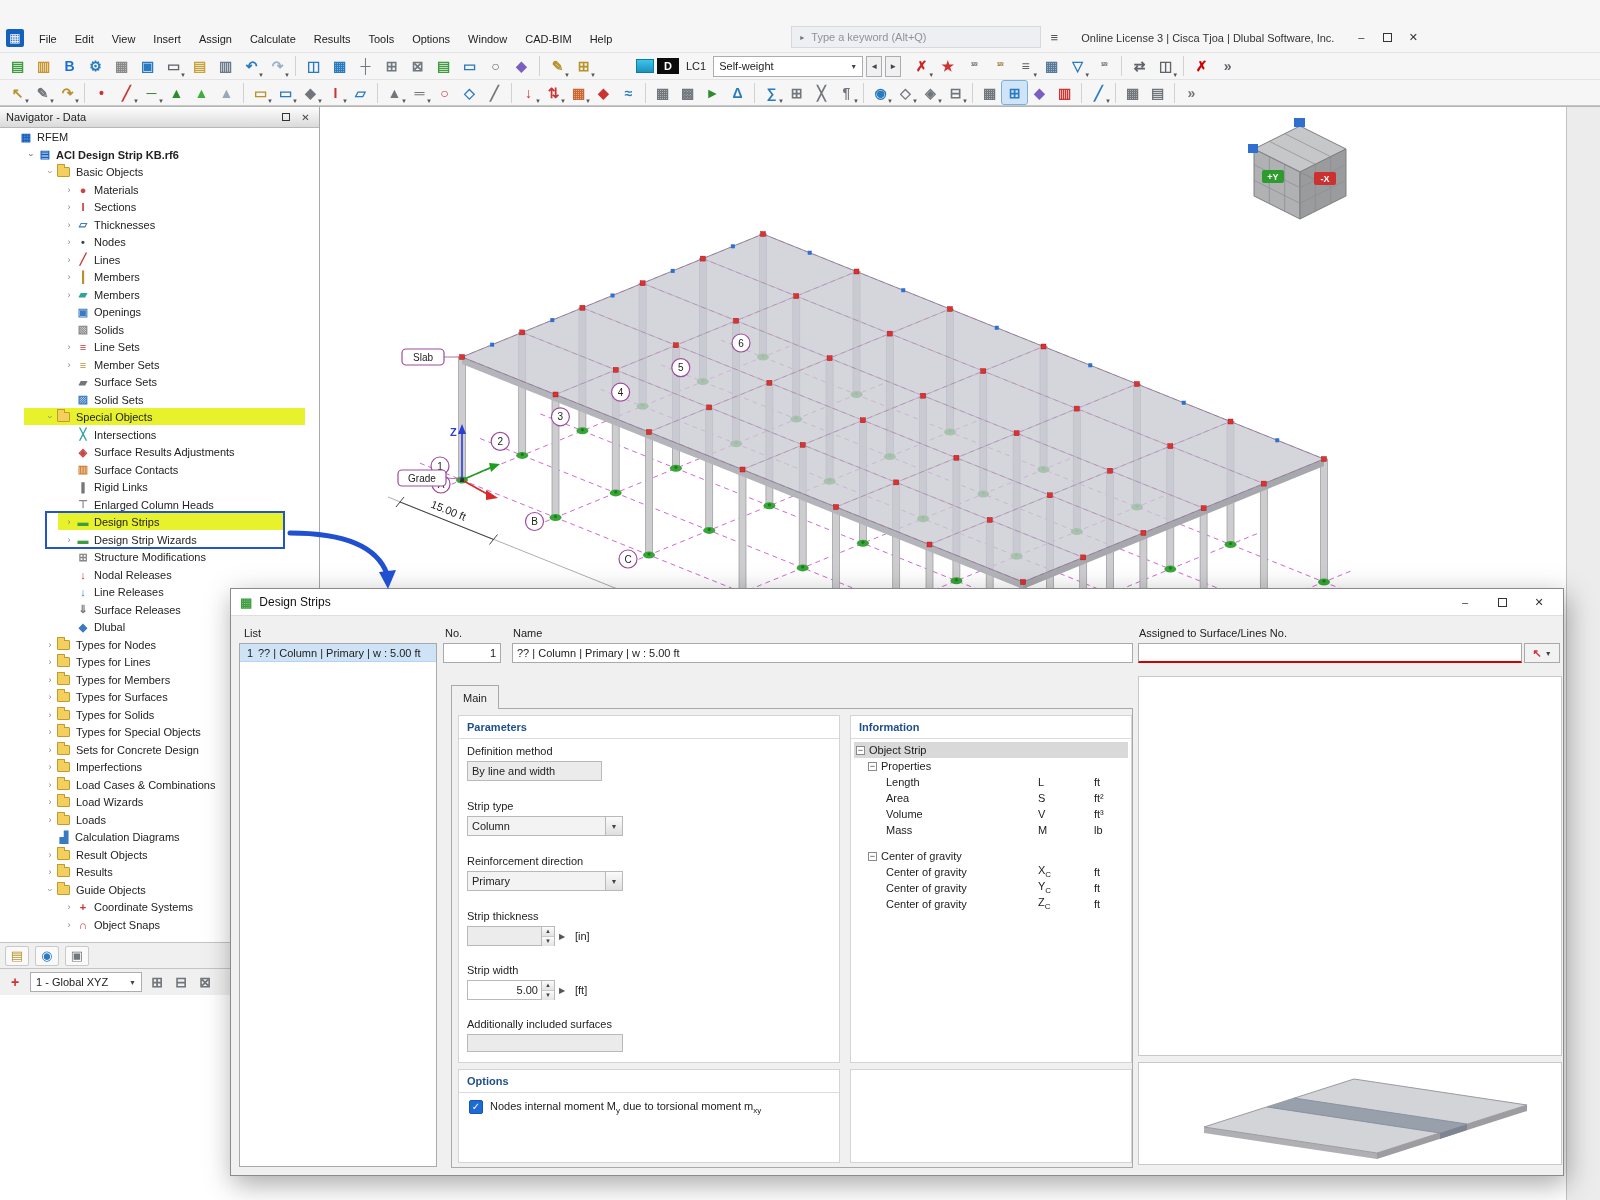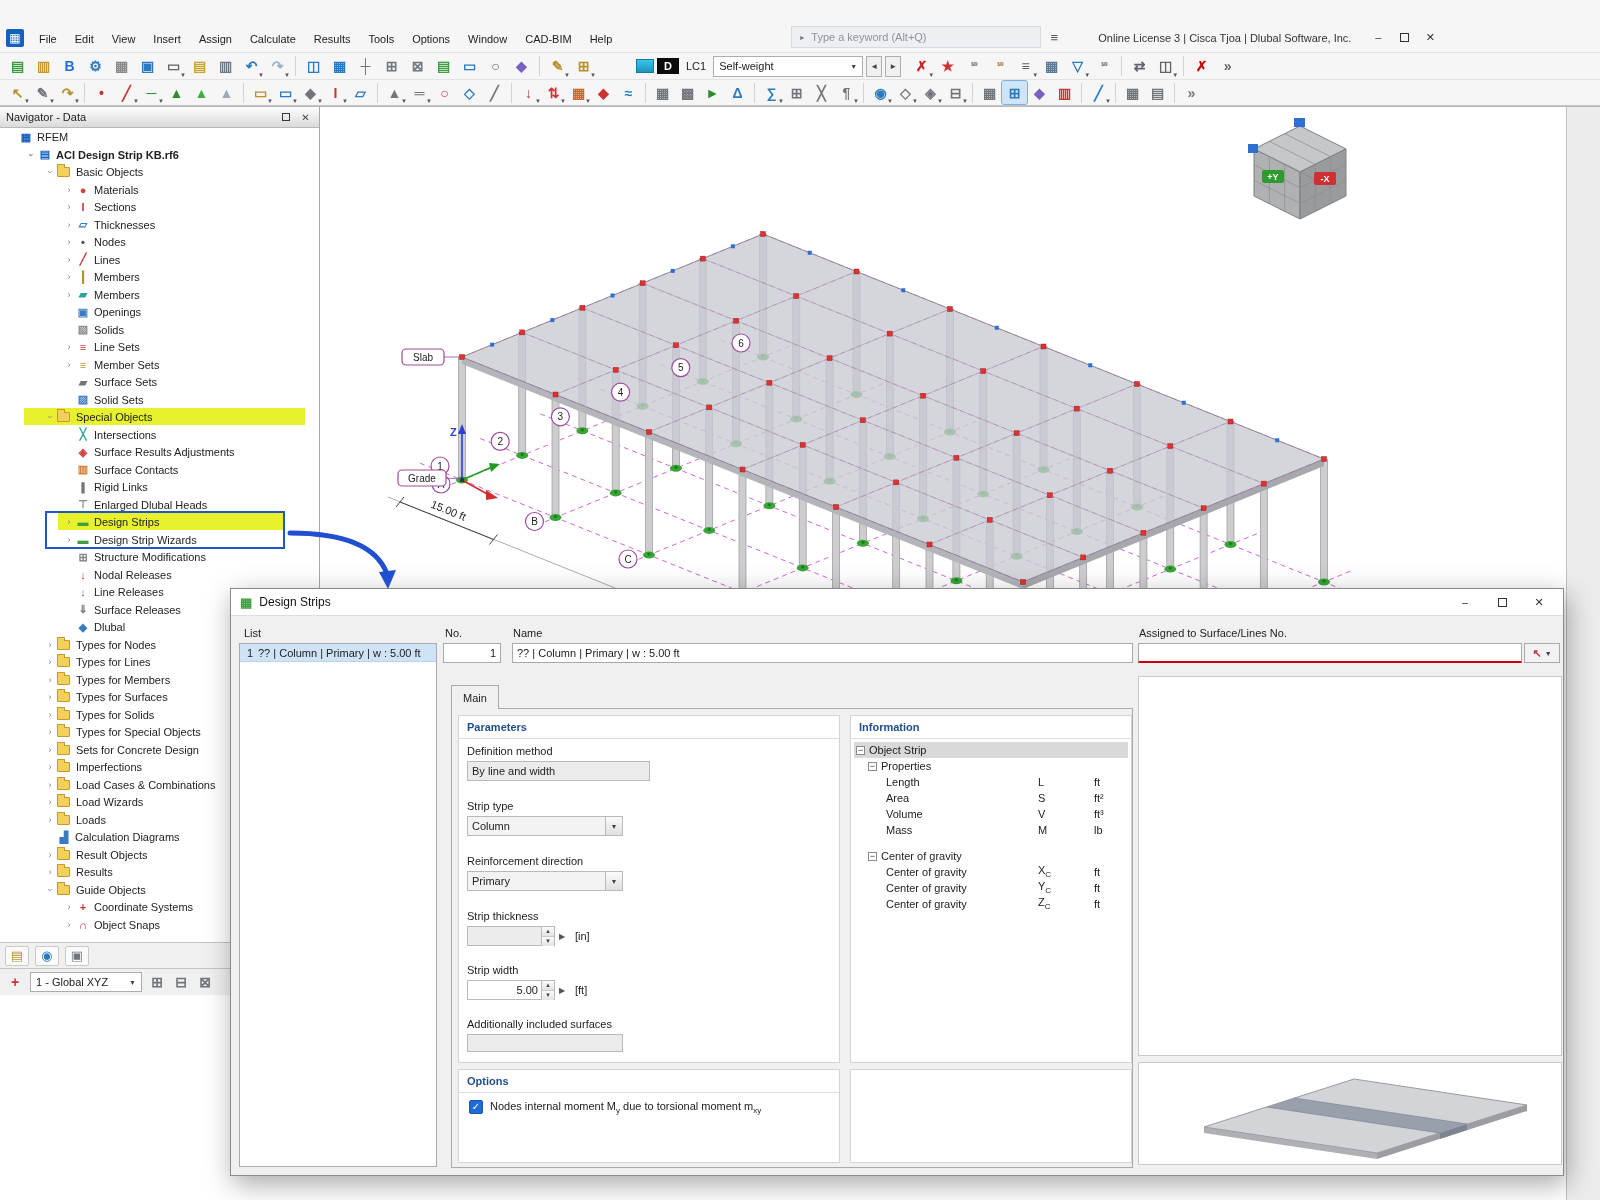--- a/index.html
+++ b/index.html
@@ -6,21 +6,21 @@
 html,body{background:#666}
 .app{position:relative;width:1600px;height:1200px;background:#fff;font-family:"Liberation Sans",sans-serif;font-size:11px;color:#222;overflow:hidden}
 
 
 .menubar{position:absolute;left:0;top:0;width:100%;height:52px;background:#f6f6f6;display:flex;align-items:flex-end;padding:0 6px 4px 6px;z-index:50}
 .appicon{width:18px;height:18px;background:#1560bd;color:#fff;display:flex;align-items:center;justify-content:center;font-size:12px;border-radius:2px;margin:0 6px 1px 0}
 .menu-item{padding:3px 9px;color:#222;white-space:nowrap}
 .search{margin-left:170px;width:250px;height:22px;background:#edeff2;border:1px solid #d6d9dd;display:flex;align-items:center;padding:0 8px;color:#8d939b;gap:7px}
 .search .car{font-size:8px;color:#6a7077}
 .search-settings{width:26px;height:22px;display:flex;align-items:center;justify-content:center;color:#555;font-size:13px}
-.license{margin-left:31px;color:#333;white-space:nowrap;padding-bottom:4px}
+.license{margin-left:14px;color:#333;white-space:nowrap;padding-bottom:4px}
 .winbtns{margin-left:16px;display:flex;align-items:center;gap:4px;padding-bottom:2px}
 .wbtn{width:22px;height:18px;display:flex;align-items:center;justify-content:center;color:#333;font-size:11px}
 .boxglyph{width:9px;height:9px;border:1px solid #333;display:inline-block}
 .tb{position:absolute;left:0;width:100%;height:27px;background:#f6f6f6;display:flex;align-items:center;padding:0 5px;z-index:50}
 .tb1{top:52px;border-top:1px solid #e3e3e3}
 .tb2{top:79px;border-top:1px solid #e3e3e3;border-bottom:1px solid #c6c6c6}
 .tbgroup{display:inline-flex;align-items:center;gap:1px}
 .tbicon{width:25px;height:23px;display:inline-flex;align-items:center;justify-content:center;font-size:14px;font-weight:bold;position:relative;border-radius:2px;flex:none}
 .tbicon.small{font-size:9px;letter-spacing:-1px}
 .tbicon .dd{position:absolute;right:0;bottom:0;font-size:6px;color:#555;font-weight:normal}
@@ -668,21 +668,21 @@
           <span class="tlabel">Surface Contacts</span>
         </div>
         <div class="trow" style="top: 350px; padding-left: 63px;">
           <span class="chev"></span>
           <span class="ticon" style="color: rgb(85, 85, 85);">∥</span>
           <span class="tlabel">Rigid Links</span>
         </div>
         <div class="trow" style="top: 367.5px; padding-left: 63px;">
           <span class="chev"></span>
           <span class="ticon" style="color: rgb(136, 136, 136);">⊤</span>
-          <span class="tlabel">Enlarged Dlubal Heads</span>
+          <span class="tlabel">Enlarged Column Heads</span>
         </div>
         <div class="trow hl2" style="top: 385px; padding-left: 63px;">
           <span class="chev">›</span>
           <span class="ticon" style="color: rgb(63, 157, 63);">▬</span>
           <span class="tlabel">Design Strips</span>
         </div>
         <div class="trow" style="top: 402.5px; padding-left: 63px;">
           <span class="chev">›</span>
           <span class="ticon" style="color: rgb(63, 157, 63);">▬</span>
           <span class="tlabel">Design Strip Wizards</span>
@@ -864,21 +864,21 @@
     <div class="tab">
         <span>Main</span>
       </div>
     <div class="main-panel">
 
       <div class="gbox gb-params">
         <span class="ghdr">Parameters</span>
         <div class="grule"></div>
 
         <span class="flabel" style="left:8px;top:29px">Definition method</span>
-        <div class="ro-box" style="left:8px;top:45px;width:183px;height:20px">
+        <div class="ro-box" style="left:8px;top:45px;width:135px;height:20px">
             <span>By line and width</span>
           </div>
 
         <span class="flabel" style="left:8px;top:84px">Strip type</span>
         <div class="dd-box" style="left:8px;top:100px;width:156px;height:20px">
           <span>Column</span>
           <span class="dd-btn">▼</span>
         </div>
 
         <span class="flabel" style="left:8px;top:139px">Reinforcement direction</span>

